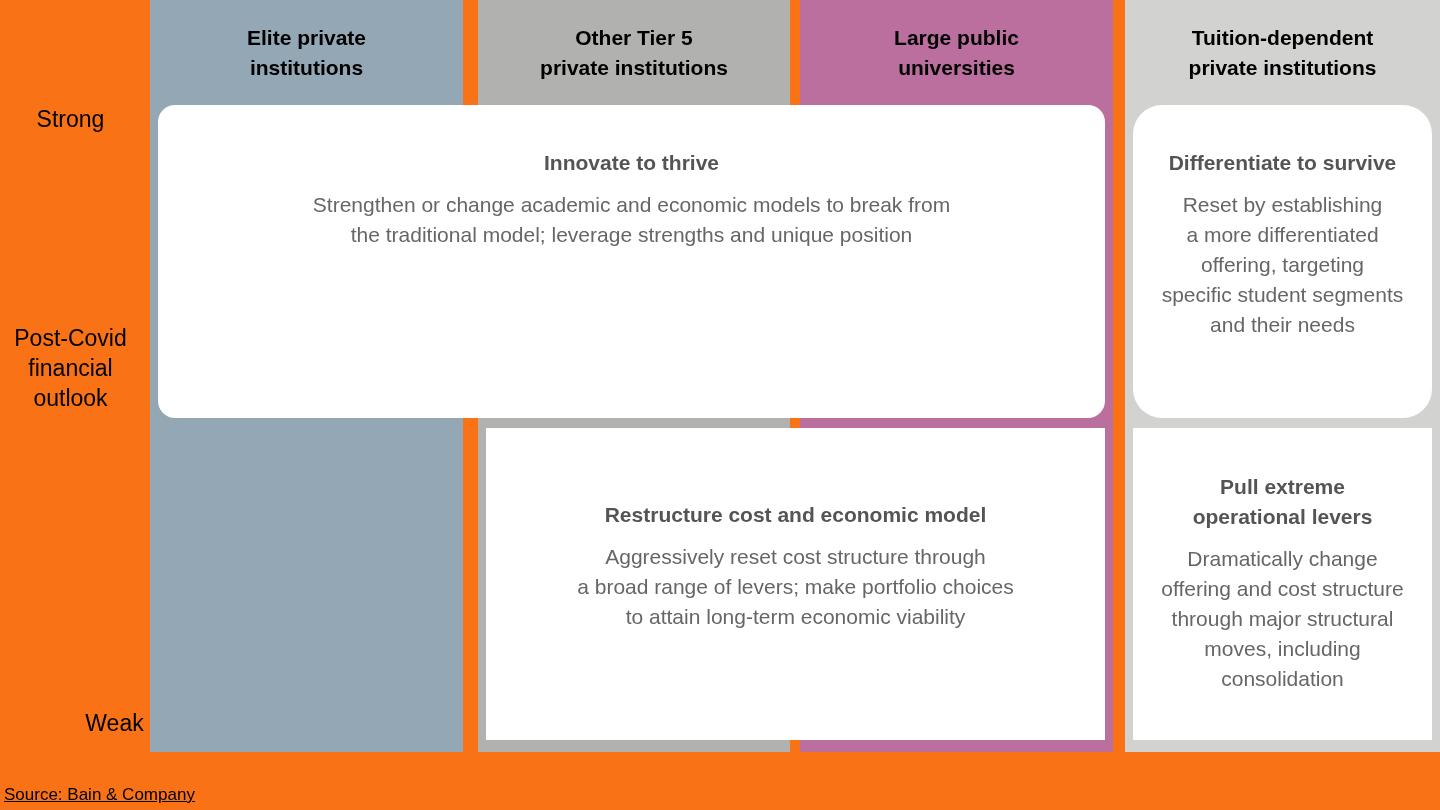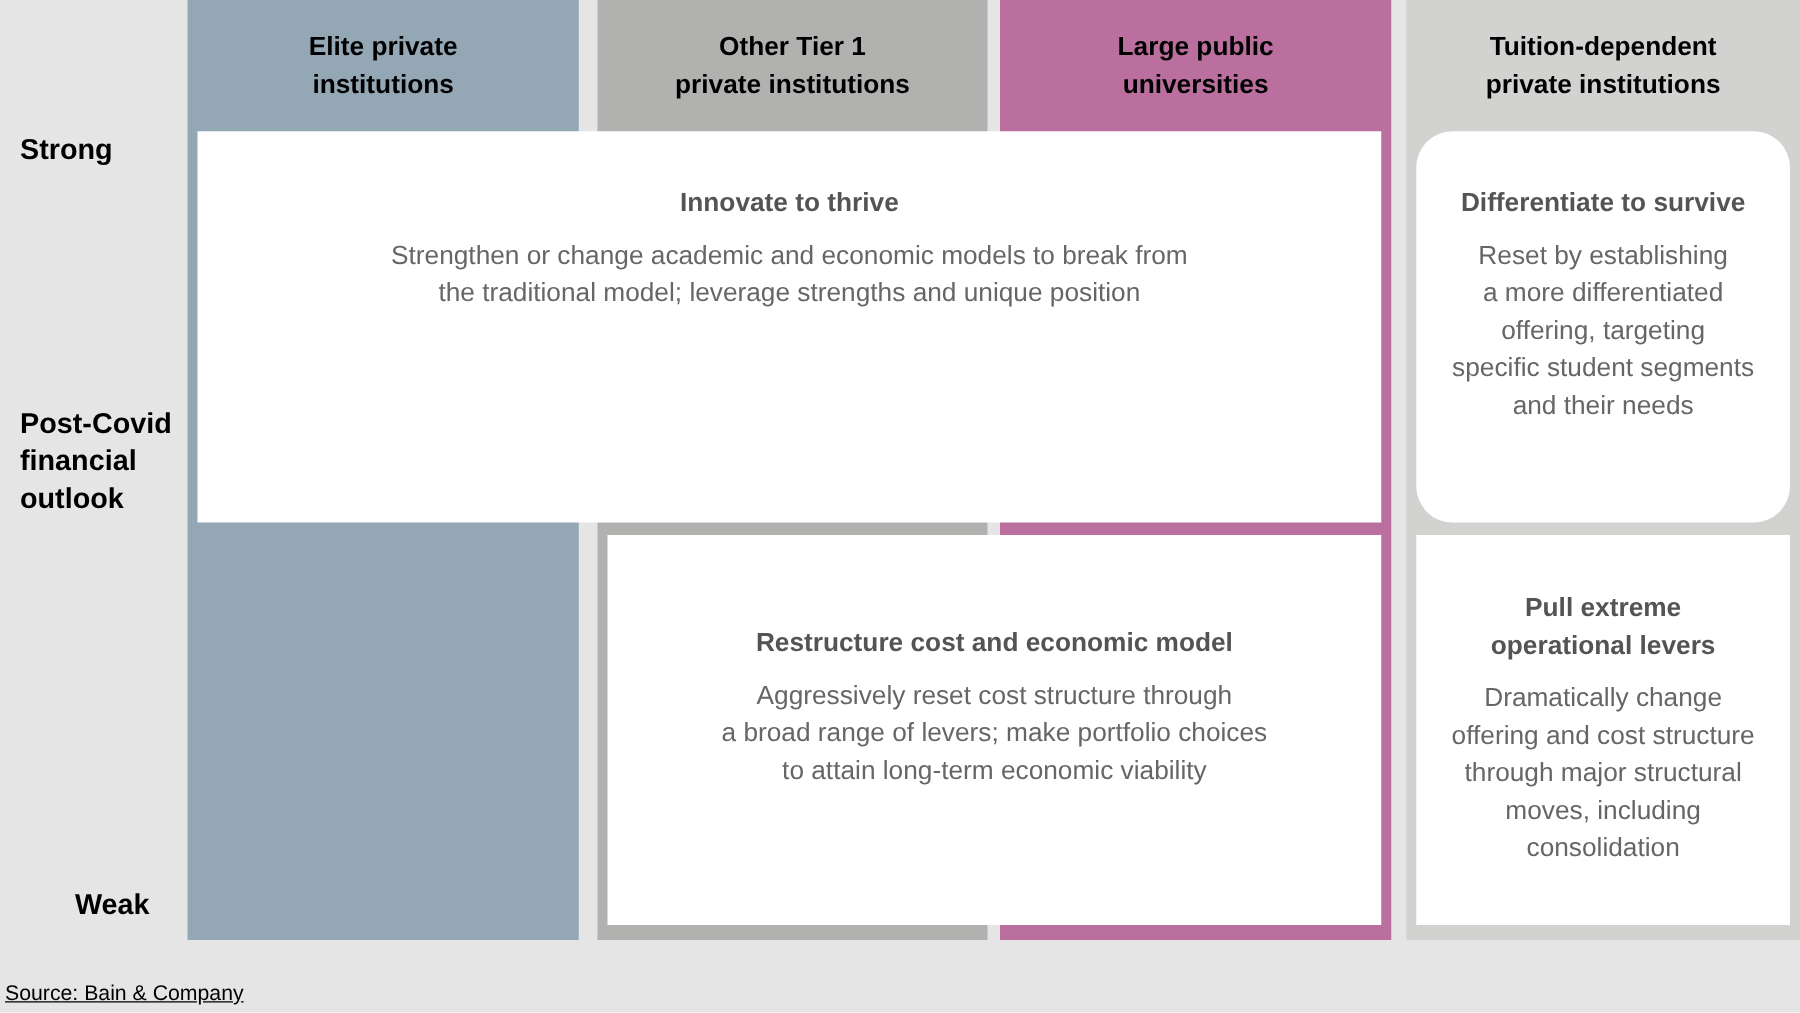--- a/index.html
+++ b/index.html
@@ -1,69 +1,69 @@
 <!DOCTYPE html>
 <html><head>
 <meta charset="utf-8">
 <style>
   html,body{margin:0;padding:0;background:#ffffff;}
   #canvas{
-    position:relative;width:1440px;height:810px;background:#e5e5e5;
+    position:relative;width:1440px;height:810px;background:#f97316;
     font-family:"Liberation Sans",sans-serif;overflow:hidden;
   }
   .band{position:absolute;top:0;height:752px;}
   .band-c1{left:150px;width:313px;}
   .band-c2{left:478px;width:312px;}
   .band-c3{left:800px;width:313px;}
   .band-c4{left:1125px;width:315px;}
   .col-header{
     position:absolute;top:0;left:0;right:0;height:105px;
     display:flex;align-items:center;justify-content:center;
     font-size:21px;font-weight:bold;line-height:30px;color:#000000;
     text-align:center;white-space:pre-line;
   }
   .whitebox{position:absolute;background:#ffffff;box-sizing:border-box;}
-  #box-innovate{left:158px;top:105px;width:947px;height:313px;}
+  #box-innovate{left:158px;top:105px;width:947px;height:313px;border-radius:17px;}
   #box-differentiate{left:1133px;top:105px;width:299px;height:313px;border-radius:29px;}
   #box-stabilize{left:158px;top:428px;width:297px;height:312px;}
   #box-restructure{left:486px;top:428px;width:619px;height:312px;}
   #box-pull{left:1133px;top:428px;width:299px;height:312px;}
   .pad-top-43{padding-top:43px;}
   .pad-top-72{padding-top:72px;}
   .pad-top-44{padding-top:44px;}
   .cell-title{
     font-size:21px;font-weight:bold;color:#545454;line-height:30px;
     text-align:center;white-space:pre-line;
   }
   .cell-body{
     font-size:21px;color:#666666;line-height:30px;margin-top:12px;
     text-align:center;white-space:pre-line;
   }
   .axis-label{
-    position:absolute;left:16px;width:133px;text-align:left;
-    font-weight:bold;color:#000000;font-size:23px;line-height:30px;
+    position:absolute;left:4px;width:133px;text-align:center;
+    font-weight:normal;color:#000000;font-size:23px;line-height:30px;
   }
   #axis-strong{top:104px;}
   #axis-weak{top:708px;padding-left:44px;}
   #axis-title{top:323px;white-space:pre-line;}
   #source-note{
     position:absolute;left:4px;top:784px;font-size:17px;color:#000000;line-height:22px;text-decoration:underline;
   }
 </style>
 </head>
 <body>
 
 <div id="canvas">
 
   <div class="band band-c1" style="background-color: rgb(148, 167, 180);">
     <div class="col-header">Elite private
 institutions</div>
   </div>
   <div class="band band-c2" style="background-color: rgb(177, 177, 176);">
-    <div class="col-header">Other Tier 1
+    <div class="col-header">Other Tier 5
 private institutions</div>
   </div>
   <div class="band band-c3" style="background-color: rgb(186, 111, 158);">
     <div class="col-header">Large public
 universities</div>
   </div>
   <div class="band band-c4" style="background-color: rgb(210, 210, 209);">
     <div class="col-header">Tuition-dependent
 private institutions</div>
   </div>

